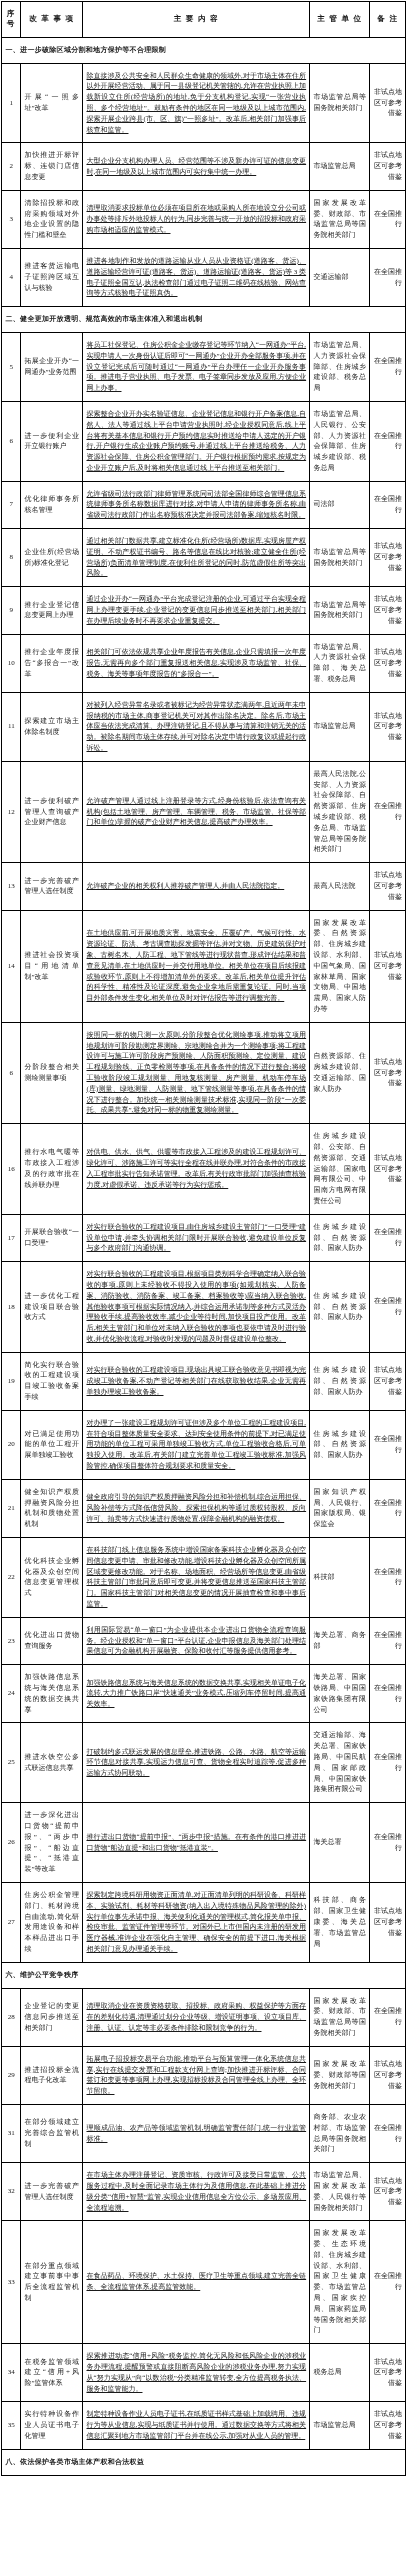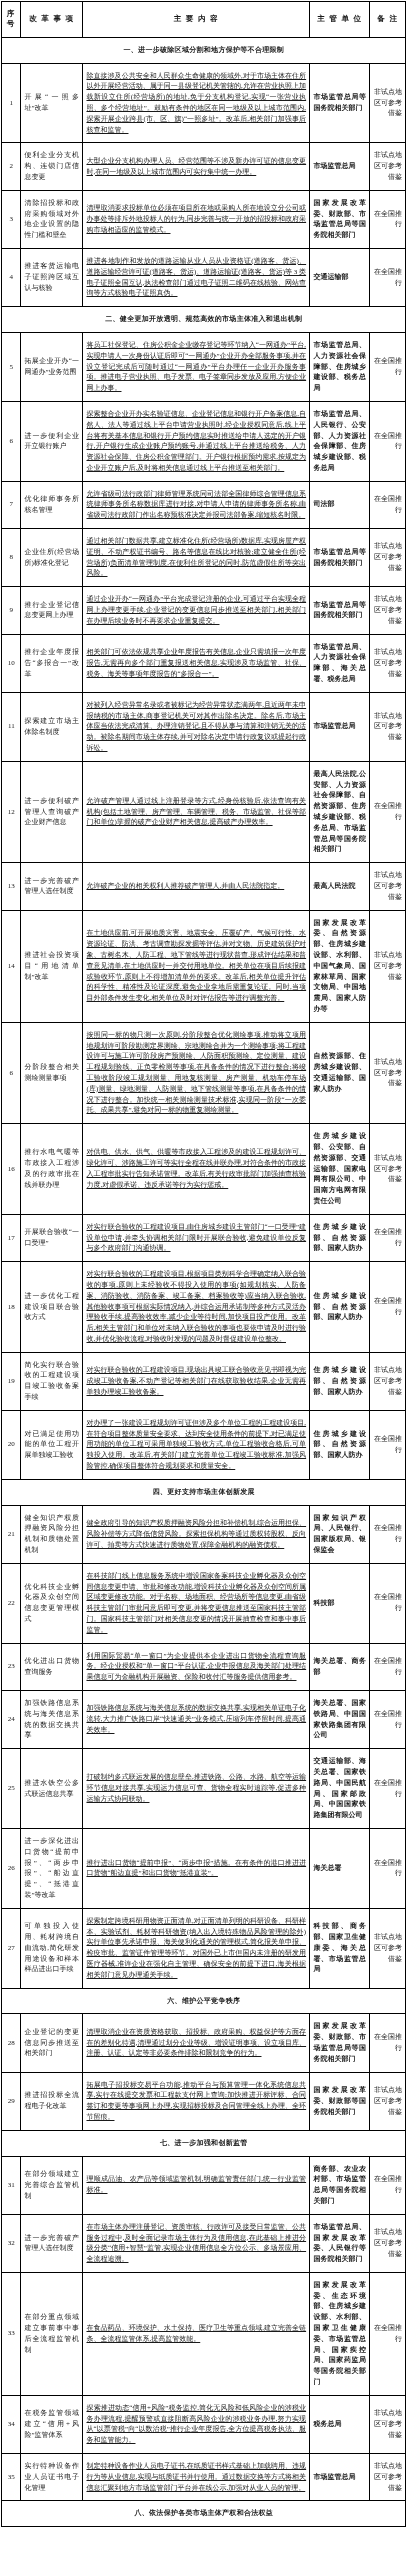--- a/index.html
+++ b/index.html
@@ -44,30 +44,29 @@
   td.col-item {
     text-align: justify;
     margin-left: 33px;
   }
   td.col-content {
     text-align: justify;
     text-decoration: underline;
   }
   td.col-agency {
     text-align: justify;
-    font-weight: bold;
   }
   td.col-note {
     text-align: right;
     padding: 7px 1.3px;
   }
   td.section-title {
     font-weight: bold;
     font-size: 7.3px;
-    text-align: center;
+    text-align: left;
     padding: 7px 2.5px;
     letter-spacing: 0.3px;
   }
 </style>
 </head>
 <body>
 
 <table class="reform">
   <colgroup>
     <col style="width:19px">
@@ -91,21 +90,21 @@
       </tr>
       <tr>
         <td class="col-num">1</td>
         <td class="col-item">开展“一照多址”改革</td>
         <td class="col-content">除直接涉及公共安全和人民群众生命健康的领域外,对于市场主体在住所以外开展经营活动、属于同一县级登记机关管辖的,允许在营业执照上加载新设立住所(经营场所)的地址,免于分支机构登记,实现“一张营业执照、多个经营地址”。鼓励有条件的地区在同一地级及以上城市范围内,探索开展企业跨县(市、区、旗)“一照多址”。改革后,相关部门加强事后核查和监管。</td>
         <td class="col-agency">市场监管总局等国务院相关部门</td>
         <td class="col-note">非试点地区可参考借鉴</td>
       </tr>
       <tr>
         <td class="col-num">2</td>
-        <td class="col-item">便利企业分支机构、连锁门店信息变更</td>
+        <td class="col-item">加快推进开标评标、连锁门店信息变更</td>
         <td class="col-content">大型企业分支机构办理人员、经营范围等不涉及新办许可证的信息变更时,在同一地级及以上城市范围内可实行集中统一办理。</td>
         <td class="col-agency">市场监管总局</td>
         <td class="col-note">非试点地区可参考借鉴</td>
       </tr>
       <tr>
         <td class="col-num">3</td>
         <td class="col-item">清除招投标和政府采购领域对外地企业设置的隐性门槛和壁垒</td>
         <td class="col-content">清理取消要求投标单位必须在项目所在地或采购人所在地设立分公司或办事处等排斥外地投标人的行为,同步完善与统一开放的招投标和政府采购市场相适应的监管模式。</td>
         <td class="col-agency">国家发展改革委、财政部、市场监管总局等国务院相关部门</td>
         <td class="col-note">在全国推行</td>
@@ -226,23 +225,20 @@
         <td class="col-note">非试点地区可参考借鉴</td>
       </tr>
       <tr>
         <td class="col-num">20</td>
         <td class="col-item">对已满足使用功能的单位工程开展单独竣工验收</td>
         <td class="col-content">对办理了一张建设工程规划许可证但涉及多个单位工程的工程建设项目,在符合项目整体质量安全要求、达到安全使用条件的前提下,对已满足使用功能的单位工程可采用单独竣工验收方式,单位工程验收合格后,可单独投入使用。改革后,有关部门建立完善单位工程竣工验收标准,加强风险管控,确保项目整体符合规划要求和质量安全。</td>
         <td class="col-agency">住房城乡建设部、自然资源部、国家人防办</td>
         <td class="col-note">在全国推行</td>
       </tr>
       <tr>
-        <td colspan="5" class="section-title">四、更好支持市场主体创新发展</td>
-      </tr>
-      <tr>
         <td class="col-num">21</td>
         <td class="col-item">健全知识产权质押融资风险分担机制和质物处置机制</td>
         <td class="col-content">健全政府引导的知识产权质押融资风险分担和补偿机制,综合运用担保、风险补偿等方式降低信贷风险。探索担保机构等通过质权转股权、反向许可、拍卖等方式快速进行质物处置,保障金融机构的融资债权。</td>
         <td class="col-agency">国家知识产权局、人民银行、国家版权局、银保监会</td>
         <td class="col-note">在全国推行</td>
       </tr>
       <tr>
         <td class="col-num">22</td>
         <td class="col-item">优化科技企业孵化器及众创空间信息变更管理模式</td>
         <td class="col-content">在科技部门线上信息服务系统中增设国家备案科技企业孵化器及众创空间信息变更申请、审批和修改功能,增设科技企业孵化器及众创空间所属区域变更修改功能。对于名称、场地面积、经营场所等信息变更,由省级科技主管部门审批同意后即可变更,并将变更信息推送至国家科技主管部门。国家科技主管部门对相关信息变更的情况开展抽查检查和事中事后监管。</td>
@@ -272,21 +268,21 @@
       </tr>
       <tr>
         <td class="col-num">26</td>
         <td class="col-item">进一步深化进出口货物“提前申报”、“两步申报”、“船边直提”、“抵港直装”等改革</td>
         <td class="col-content">推行进出口货物“提前申报”、“两步申报”措施。在有条件的港口推进进口货物“船边直提”和出口货物“抵港直装”。</td>
         <td class="col-agency">海关总署</td>
         <td class="col-note">在全国推行</td>
       </tr>
       <tr>
         <td class="col-num">27</td>
-        <td class="col-item">可单独投入使用、耗材跨境自由流动,简化研发用途设备和样本样品进出口手续</td>
+        <td class="col-item">住房公积金管理部门、耗材跨境自由流动,简化研发用途设备和样本样品进出口手续</td>
         <td class="col-content">探索制定跨境科研用物资正面清单,对正面清单列明的科研设备、科研样本、实验试剂、耗材等科研物资(纳入出入境特殊物品风险管理的除外)实行单位事先承诺申报、海关便利化通关的管理模式,简化报关单申报、检疫审批、监管证件管理等环节。对国外已上市但国内未注册的研发用医疗器械,准许企业在强化自主管理、确保安全的前提下进口,海关根据相关部门意见办理通关手续。</td>
         <td class="col-agency">科技部、商务部、国家卫生健康委、海关总署、市场监管总局</td>
         <td class="col-note">非试点地区可参考借鉴</td>
       </tr>
       <tr>
         <td colspan="5" class="section-title">六、维护公平竞争秩序</td>
       </tr>
       <tr>
         <td class="col-num">28</td>
         <td class="col-item">企业登记的变更信息同步推送至相关部门</td>
@@ -295,23 +291,20 @@
         <td class="col-note">在全国推行</td>
       </tr>
       <tr>
         <td class="col-num">29</td>
         <td class="col-item">推进招投标全流程电子化改革</td>
         <td class="col-content">拓展电子招投标交易平台功能,推动平台与预算管理一体化系统信息共享,实行在线提交发票和工程款支付网上查询;加快推进开标评标、合同签订和变更等事项网上办理,实现招标投标及合同管理全线上办理、全环节留痕。</td>
         <td class="col-agency">国家发展改革委、财政部等国务院相关部门</td>
         <td class="col-note">非试点地区可参考借鉴</td>
       </tr>
       <tr>
-        <td colspan="5" class="section-title">七、进一步加强和创新监管</td>
-      </tr>
-      <tr>
         <td class="col-num">31</td>
         <td class="col-item">在部分领域建立完善综合监管机制</td>
         <td class="col-content">理顺成品油、农产品等领域监管机制,明确监管责任部门,统一行业监管标准。</td>
         <td class="col-agency">商务部、农业农村部、市场监管总局等国务院相关部门</td>
         <td class="col-note">在全国推行</td>
       </tr>
       <tr>
         <td class="col-num">32</td>
         <td class="col-item">进一步完善破产管理人选任制度</td>
         <td class="col-content">在市场主体办理注册登记、资质审核、行政许可及接受日常监管、公共服务过程中,及时全面记录市场主体行为及信用信息,在此基础上推进分级分类“信用+智慧”监管,实现企业信用信息全方位公示、多场景应用、全流程追溯。</td>
@@ -321,21 +314,21 @@
       <tr>
         <td class="col-num">33</td>
         <td class="col-item">在部分重点领域建立事前事中事后全流程监管机制</td>
         <td class="col-content">在食品药品、环境保护、水土保持、医疗卫生等重点领域,建立完善全链条、全流程监管体系,提高监管效能。</td>
         <td class="col-agency">国家发展改革委、生态环境部、住房城乡建设部、水利部、国家卫生健康委、市场监管总局、国家疾控局、国家药监局等国务院相关部门</td>
         <td class="col-note">在全国推行</td>
       </tr>
       <tr>
         <td class="col-num">34</td>
         <td class="col-item">在税务监管领域建立“信用+风险”监管体系</td>
-        <td class="col-content">探索推进动态“信用+风险”税务监控,简化无风险和低风险企业的涉税业务办理流程,提醒预警或直接阻断高风险企业的涉税业务办理,努力实现从“以票管税”向“以数治税”推行企业年度报告,全方位提高税务执法、服务和监管能力。</td>
+        <td class="col-content">探索推进动态“信用+风险”税务监控,简化无风险和低风险企业的涉税业务办理流程,提醒预警或直接阻断高风险企业的涉税业务办理,努力实现从“努力实现从”向“以数治税”分类精准监管转变,全方位提高税务执法、服务和监管能力。</td>
         <td class="col-agency">税务总局</td>
         <td class="col-note">非试点地区可参考借鉴</td>
       </tr>
       <tr>
         <td class="col-num">35</td>
         <td class="col-item">实行特种设备作业人员证书电子化管理</td>
         <td class="col-content">制定特种设备作业人员电子证书,在纸质证书样式基础上加载聘用、违规行为等从业信息,实现与纸质证书并行使用。通过数据交换等方式将相关信息汇聚到地方市场监管部门平台并在线公示,加强对从业人员的管理。</td>
         <td class="col-agency">市场监管总局</td>
         <td class="col-note">非试点地区可参考借鉴</td>
       </tr>

